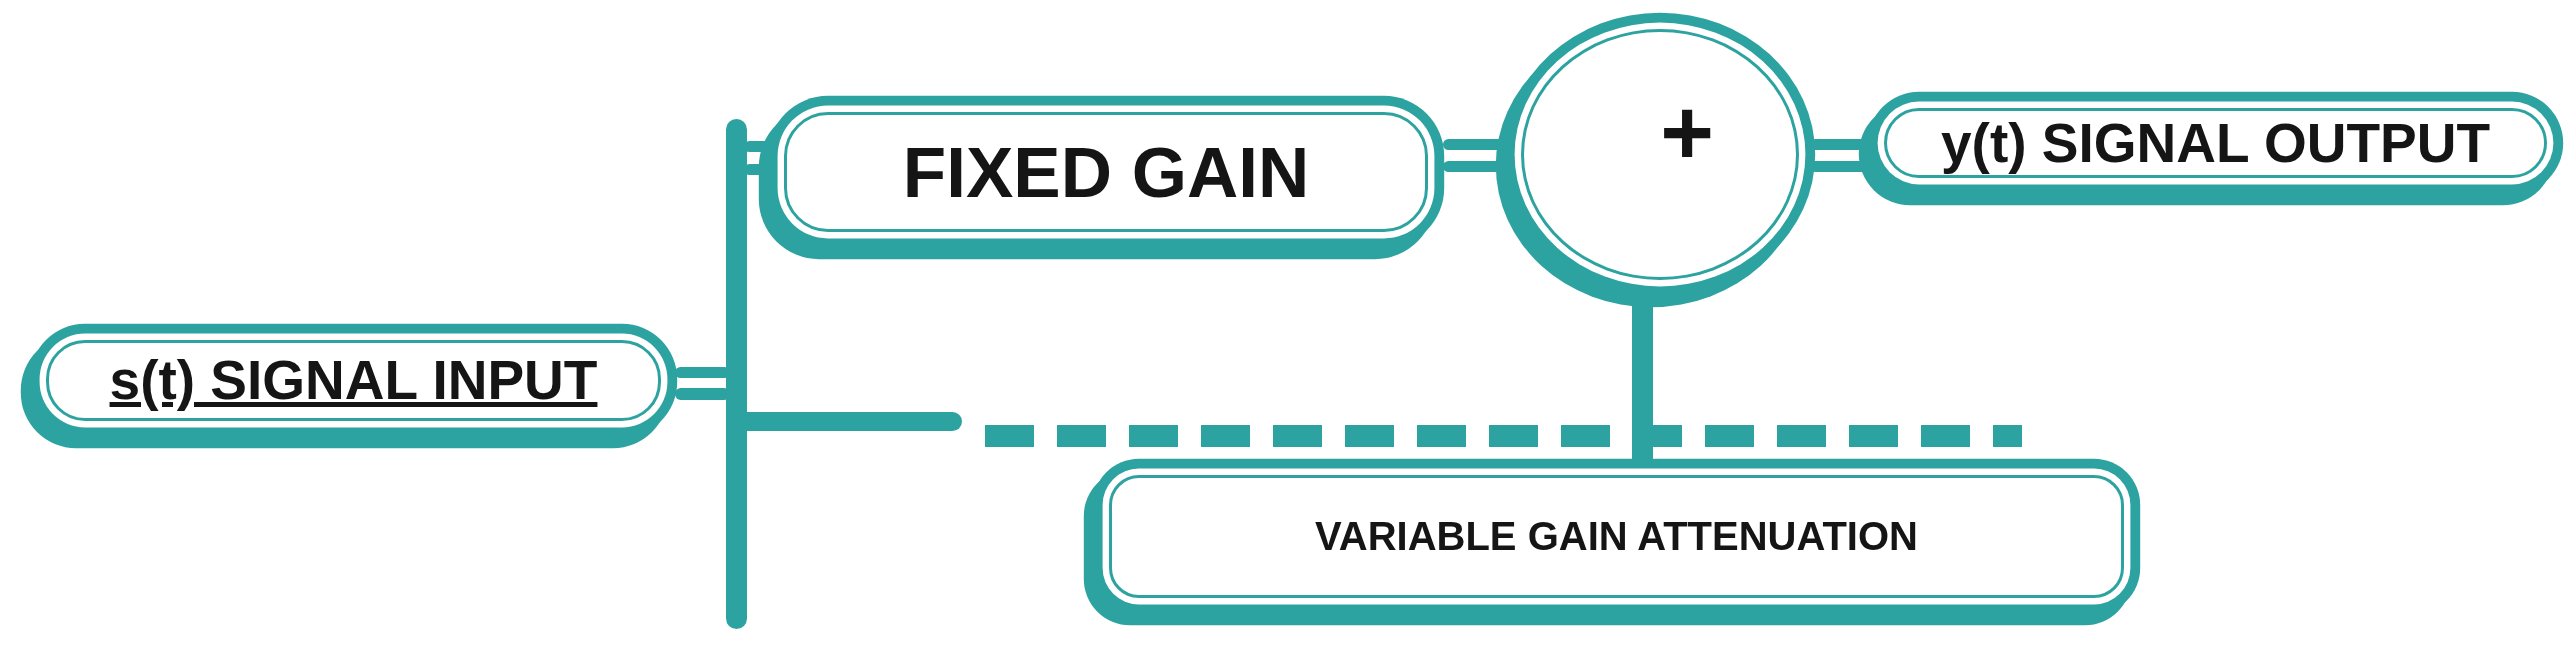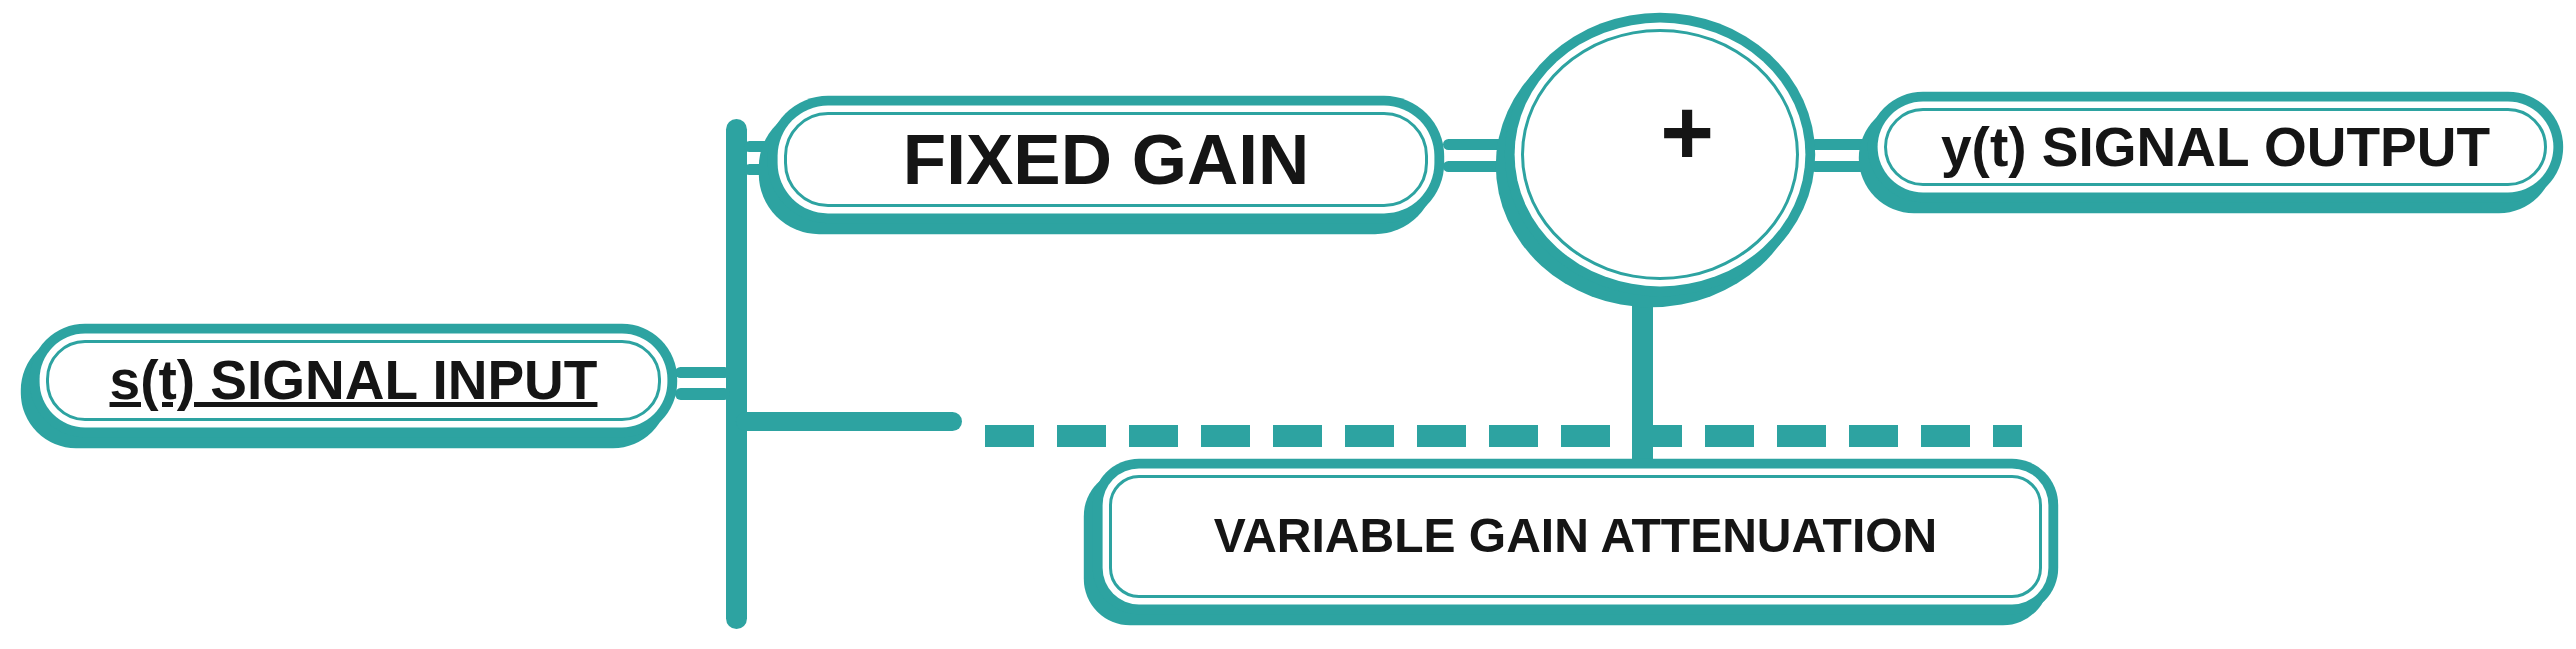--- a/index.html
+++ b/index.html
@@ -51,23 +51,23 @@
     box-shadow:0 0 0 6.4px #fff, 0 0 0 16.2px var(--teal);
     filter:drop-shadow(-8.5px 11.3px 0 var(--teal));
     display:flex;align-items:center;justify-content:center;
     color:var(--ink);
     font-weight:700;
     border-radius:var(--r,39px);
   }
   .node .label{white-space:nowrap;letter-spacing:0;line-height:1;}
 
   .box-input   {--r:39px;left:46px;  top:340px;width:615px; height:81px;font-size:55px;text-decoration:underline;}
-  .box-fixed   {--r:44px;left:784px;top:112px;width:644px; height:95px;font-size:71px;}
-  .box-output  {--r:39px;left:1884px;top:108px;width:663px; height:78px;font-size:55px;}
-  .box-variable{--r:30px;left:1109px;top:475px;width:933px;height:123px;font-size:48px;padding-bottom:1px;}
+  .box-fixed   {--r:44px;left:784px;top:112px;width:644px; height:120px;font-size:71px;}
+  .box-output  {--r:39px;left:1884px;top:108px;width:663px; height:70px;font-size:55px;}
+  .box-variable{--r:30px;left:1109px;top:475px;width:1015px;height:123px;font-size:40px;padding-bottom:1px;}
 
   .sum-circle{
     left:1521px;top:29px;width:278px;height:251px;
     border-radius:50%;
   }
   .plus{
     position:absolute;
     left:117px;top:54px;width:92px;height:92px;
     display:flex;align-items:center;justify-content:center;
     font-size:92px;font-weight:700;line-height:1;color:var(--ink);

